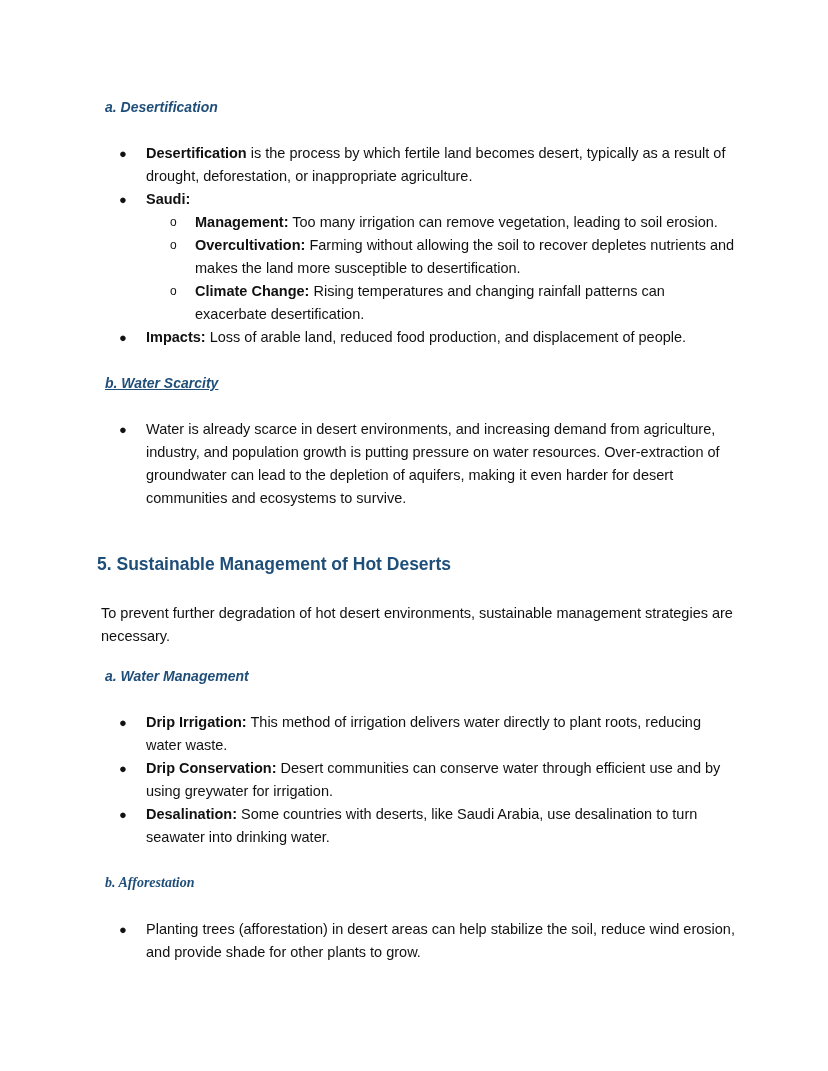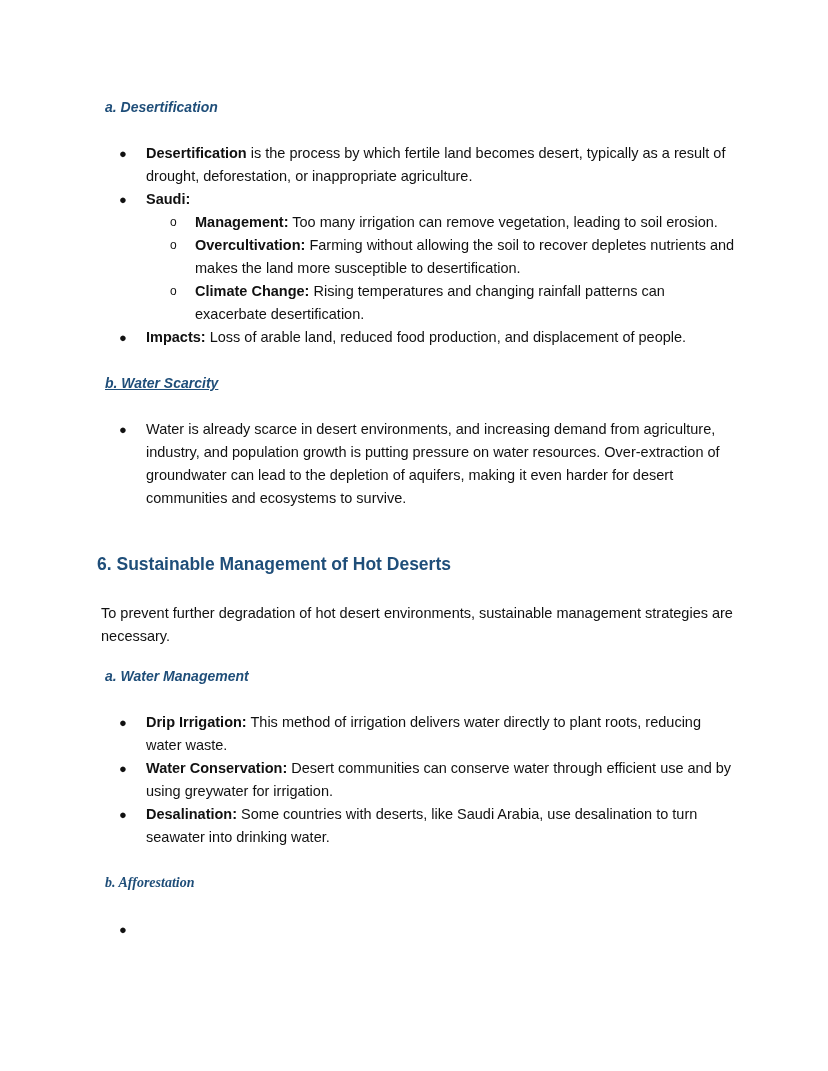--- a/index.html
+++ b/index.html
@@ -57,42 +57,43 @@
 
   <h3 class="sub-h" style="top:375px;text-decoration:underline;">b. Water Scarcity</h3>
 
   <ul style="top:418px;">
     <li>
       <span class="bullet">●</span>
       <span>Water is already scarce in desert environments, and increasing demand from agriculture, industry, and population growth is putting pressure on water resources. Over-extraction of groundwater can lead to the depletion of aquifers, making it even harder for desert communities and ecosystems to survive.</span>
     </li>
   </ul>
 
-  <h2 class="sec-h" style="top:554px;">6. Sustainable Management of Hot Deserts</h2>
+  <h2 class="sec-h" style="top:554px;">5. Sustainable Management of Hot Deserts</h2>
 
   <p class="para" style="top:598px;">To prevent further degradation of hot desert environments, sustainable management strategies are necessary.</p>
 
   <h3 class="sub-h" style="top:668px;">a. Water Management</h3>
 
   <ul style="top:711px;">
     <li>
       <span class="bullet">●</span>
       <b>Drip Irrigation:</b><span> This method of irrigation delivers water directly to plant roots, reducing water waste.</span>
     </li>
     <li>
       <span class="bullet">●</span>
-      <b>Water Conservation:</b><span> Desert communities can conserve water through efficient use and by using greywater for irrigation.</span>
+      <b>Drip Conservation:</b><span> Desert communities can conserve water through efficient use and by using greywater for irrigation.</span>
     </li>
     <li>
       <span class="bullet">●</span>
       <b>Desalination:</b><span> Some countries with deserts, like Saudi Arabia, use desalination to turn seawater into drinking water.</span>
     </li>
   </ul>
 
   <h3 class="sub-h" style="top:875px;font-family:Liberation Serif, serif;">b. Afforestation</h3>
 
   <ul style="top:918px;">
     <li>
       <span class="bullet">●</span>
+      <span>Planting trees (afforestation) in desert areas can help stabilize the soil, reduce wind erosion, and provide shade for other plants to grow.</span>
     </li>
   </ul>
 
 </div>
 
 </body></html>

